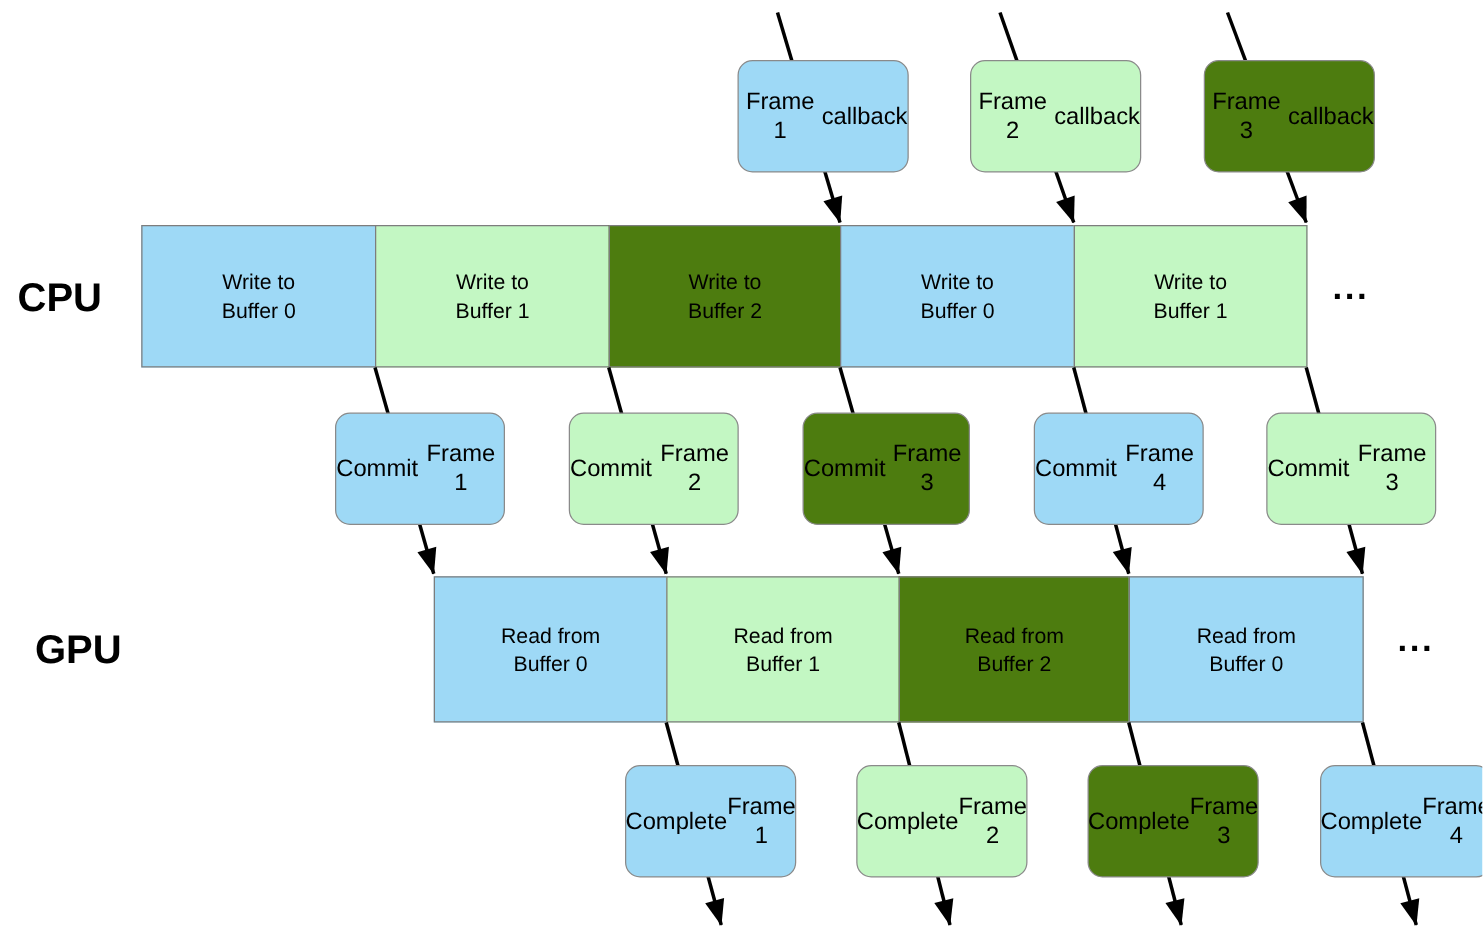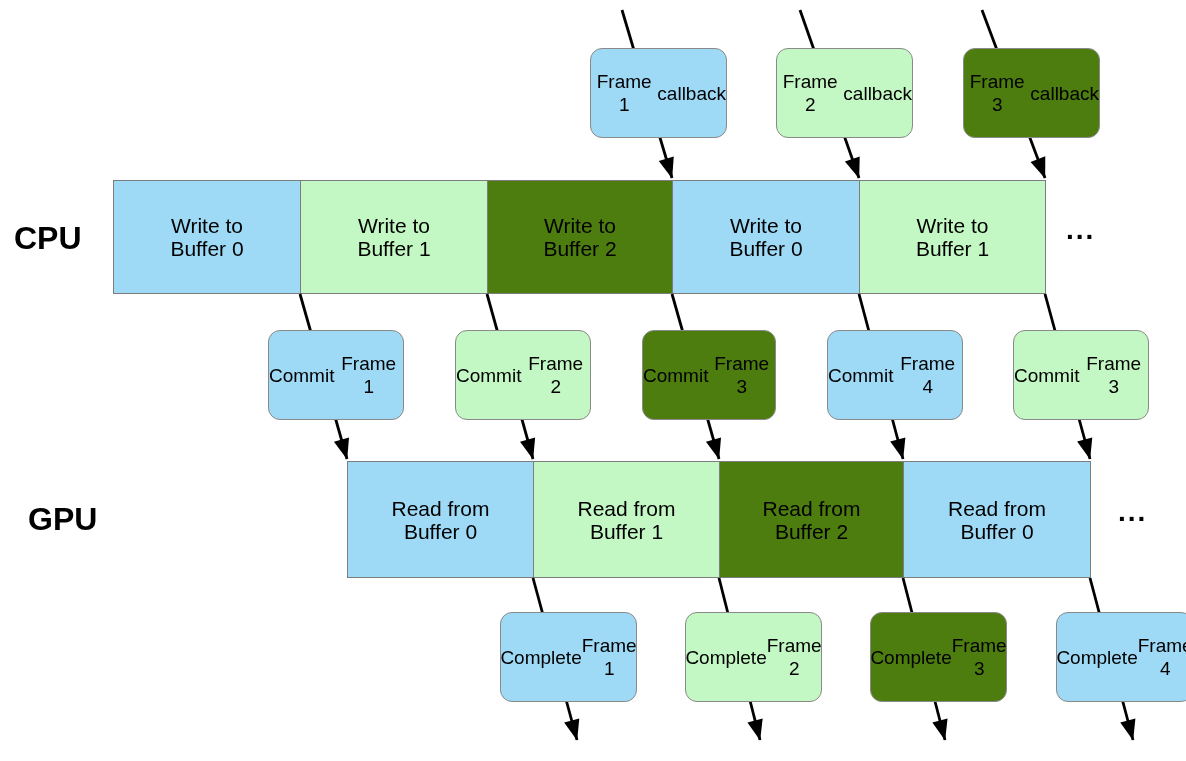--- a/index.html
+++ b/index.html
@@ -4,21 +4,21 @@
 <style>
   html,body{margin:0;padding:0;background:#ffffff;}
   .canvas{
     position:relative;width:1186px;height:761px;background:#ffffff;overflow:hidden;
     font-family:"Liberation Sans", sans-serif;color:#000;
   }
   .arrows{position:absolute;left:0;top:0;z-index:2;}
   .row-block{
     position:absolute;box-sizing:border-box;border:1px solid #7d7d7d;z-index:1;
     display:flex;flex-direction:column;align-items:center;justify-content:center;
-    font-size:21px;line-height:23px;text-align:center;
+    font-size:17px;line-height:23px;text-align:center;
   }
   .rbox{
     position:absolute;box-sizing:border-box;border:1.5px solid #8a8a8a;border-radius:12px;z-index:3;
     display:flex;flex-direction:row;align-items:center;justify-content:center;
     font-size:19px;line-height:23px;text-align:center;margin-left:20px;
   }
   .c-blue{background:#9ed9f6;}
   .c-green{background:#c3f7c3;}
   .c-red{background:#4d7c0f;}
   .side-label{

